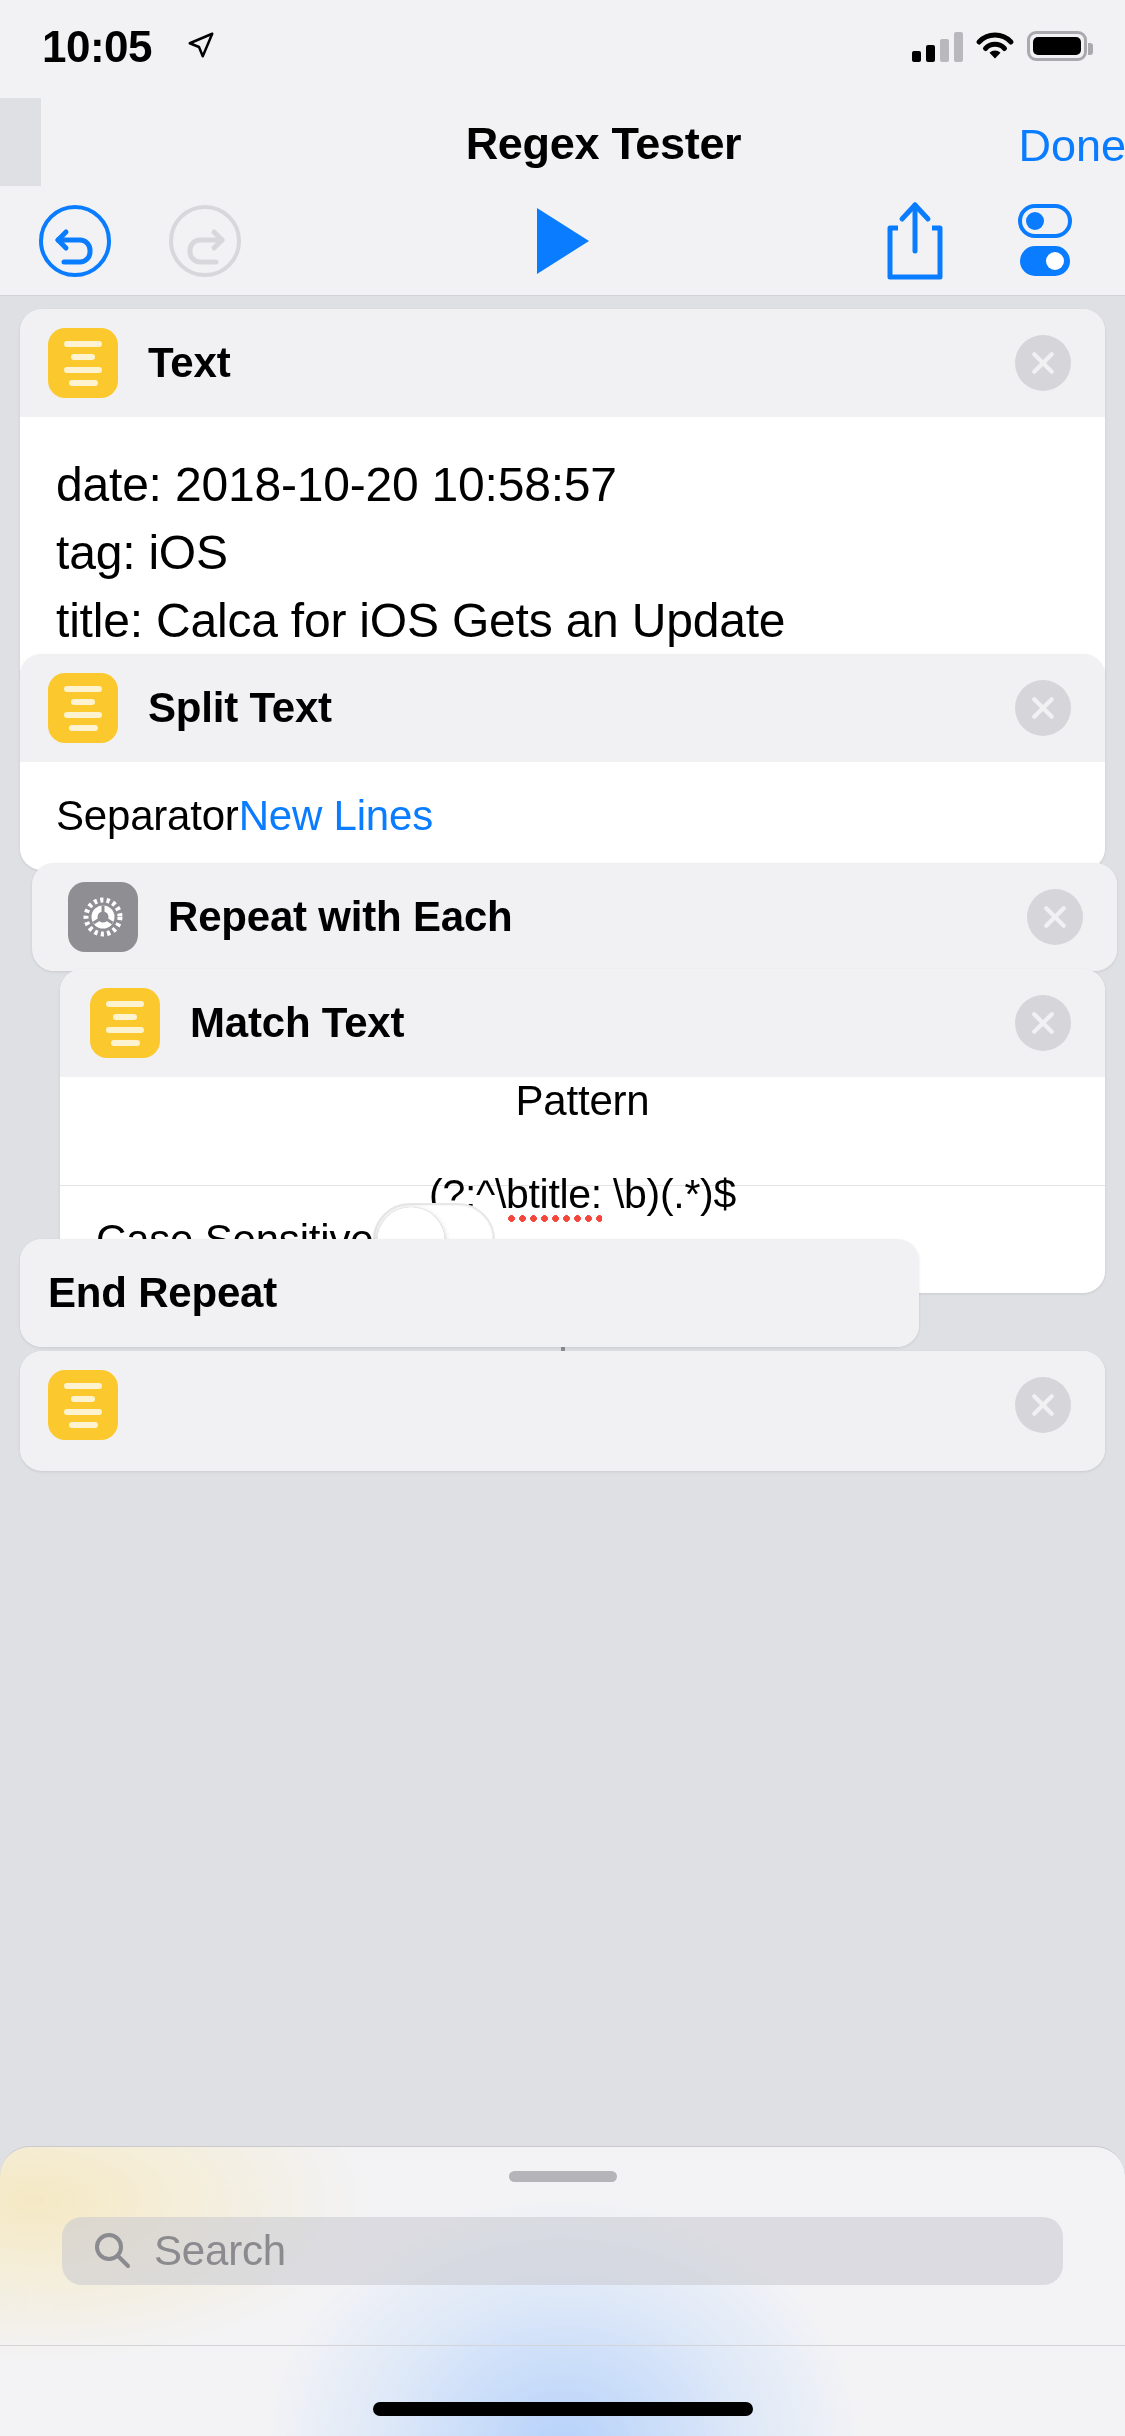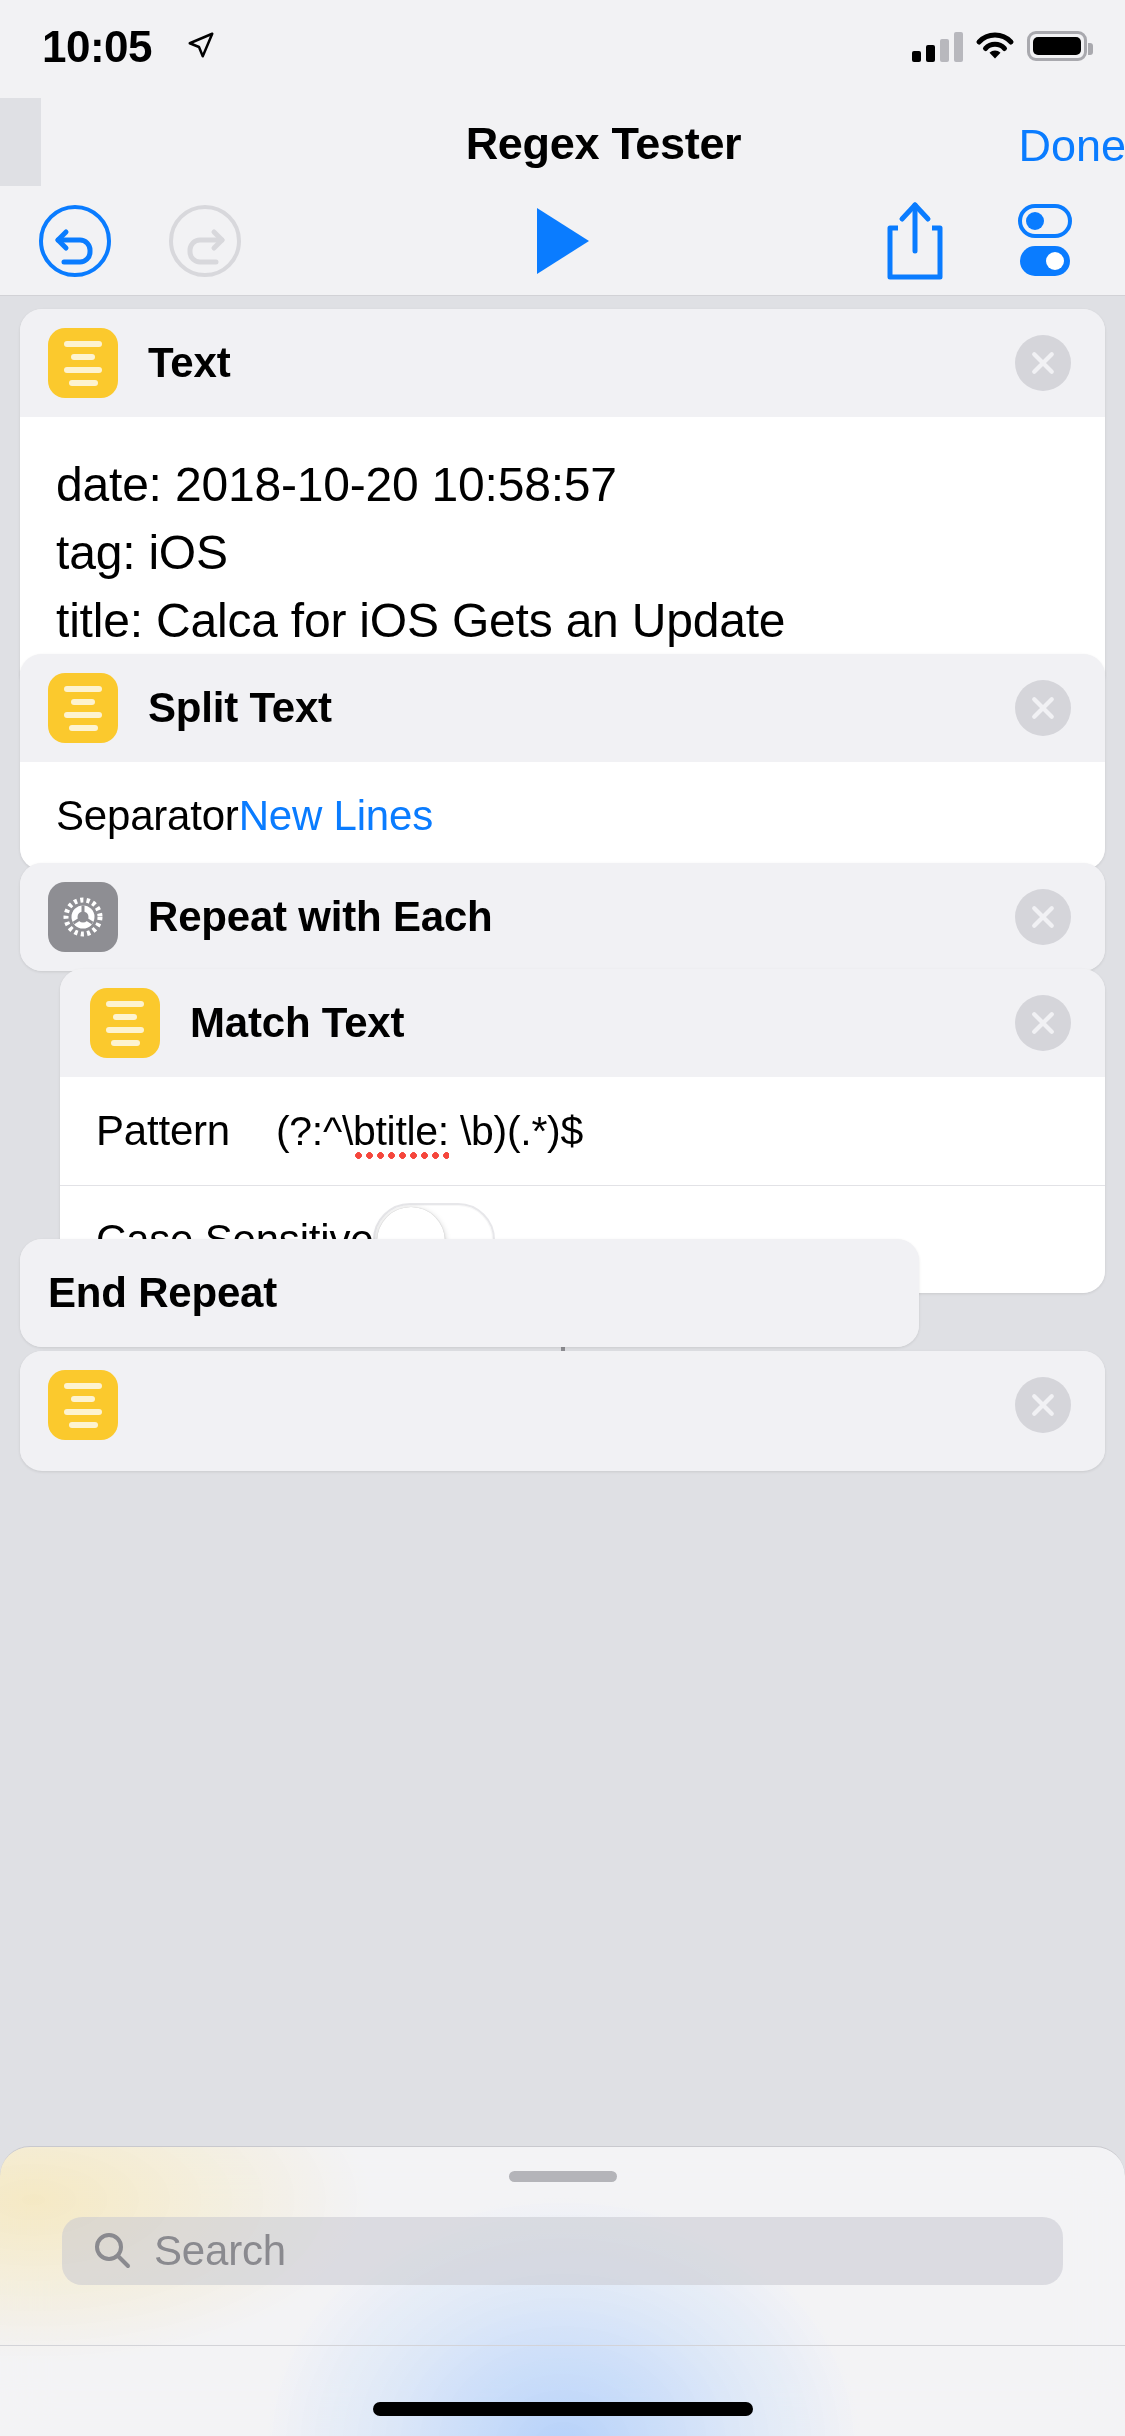--- a/index.html
+++ b/index.html
@@ -137,21 +137,21 @@
   }
   .row {
     background: #fff;
     display: flex; align-items: center; justify-content: flex-start;
     height: 108px; padding: 0 36px;
   }
   .row + .row { border-top: 1px solid #e2e2e6; }
   .row-label { font-size: 42px; color: #000; letter-spacing: -0.2px; }
   .row-value { font-size: 42px; color: #0a7cff; letter-spacing: -0.2px; }
   .row-value-dark { font-size: 41px; color: #000; letter-spacing: -0.3px; }
-  .pattern-row { justify-content: flex-start; gap: 46px; }
+  .pattern-row { justify-content: flex-start; gap: 46px; flex-direction: column; }
   .spell { position: relative; }
   .spell::after {
     content: "";
     position: absolute; left: 0; right: 0; bottom: -5px; height: 7px;
     background-image: radial-gradient(circle, #f5463c 48%, transparent 52%);
     background-size: 11px 7px;
     background-repeat: repeat-x;
   }
 
   
@@ -327,21 +327,21 @@
             <path d="M5 5 L19 19 M19 5 L5 19" stroke="#f1f1f4" stroke-width="3.4" stroke-linecap="round"></path>
           </svg>
         </div>
       </div>
       <div class="row">
         <span class="row-label">Separator</span>
         <span class="row-value">New Lines</span>
       </div>
     </div>
 
-    <div class="card" style="left:20px; top:566px; width:1085px;">
+    <div class="card" style="left:32px; top:566px; width:1085px;padding-left:8px;">
       <div class="card-head">
         <div class="glyph grey">
           <svg width="50" height="50" viewBox="0 0 50 50">
             <g fill="#fff">
               <circle cx="25" cy="25" r="17" fill="none" stroke="#fff" stroke-width="5" stroke-dasharray="3.2 3.2"></circle>
             </g>
             <circle cx="25" cy="25" r="11.5" fill="#fff"></circle>
             <circle cx="25" cy="25" r="5.5" fill="#8e8e93"></circle>
             <path d="M25 13.5 V25 M25 25 L34.5 31 M25 25 L15.5 31" stroke="#8e8e93" stroke-width="3" fill="none"></path>
           </svg>

